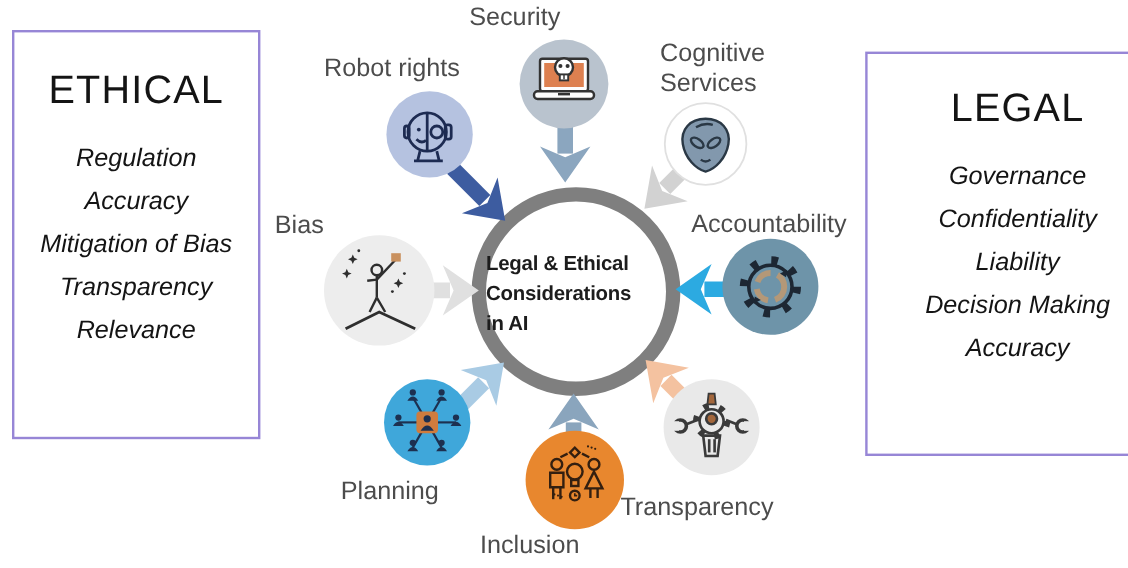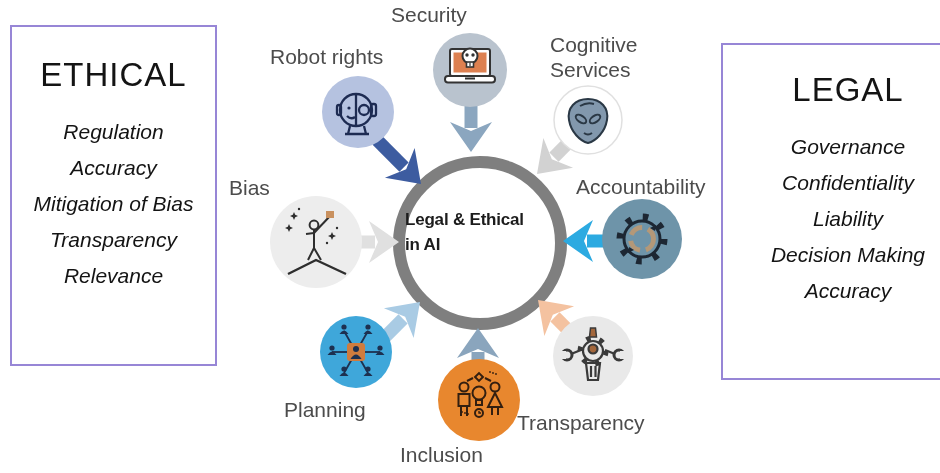--- a/index.html
+++ b/index.html
@@ -219,20 +219,21 @@
         <path d="M 16 -10 L 17.2 -7.2 L 20 -6 L 17.2 -4.8 L 16 -2 L 14.8 -4.8 L 12 -6 L 14.8 -7.2 Z"></path>
         <circle cx="21" cy="-14" r="1.2"></circle>
         <circle cx="-17" cy="-33" r="1.2"></circle>
         <circle cx="11" cy="1" r="1.2"></circle>
       </g>
     </g>
   </svg>
 
   <div class="center-text">
     <div>Legal &amp; Ethical</div>
+    <div>Considerations</div>
     <div>in AI</div>
   </div>
 
   <div class="node-label lbl-robot">Robot rights</div>
   <div class="node-label lbl-security">Security</div>
   <div class="node-label lbl-accountability">Accountability</div>
   <div class="node-label lbl-cognitive">Cognitive Services</div>
   <div class="node-label lbl-transparency">Transparency</div>
   <div class="node-label lbl-inclusion">Inclusion</div>
   <div class="node-label lbl-bias">Bias</div>

